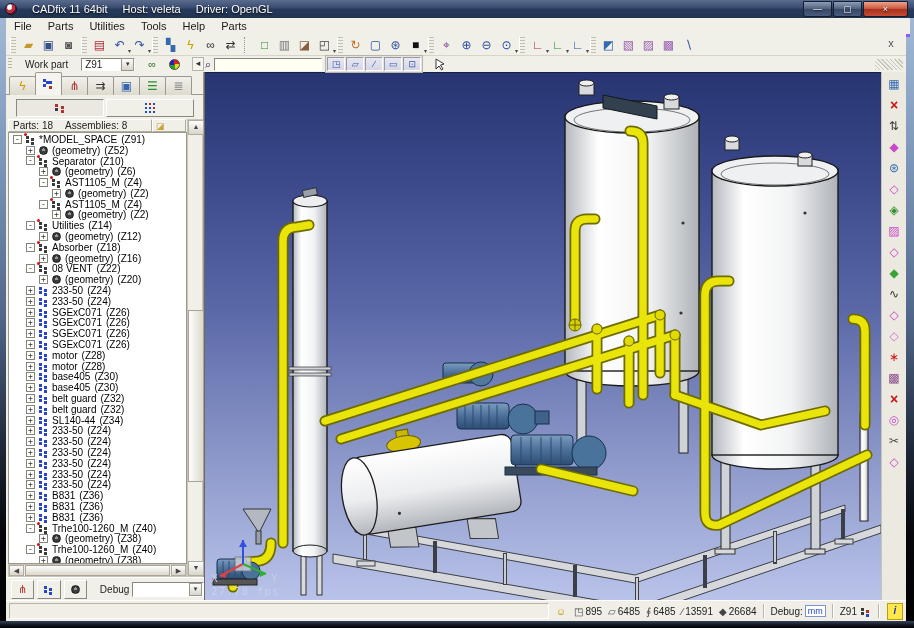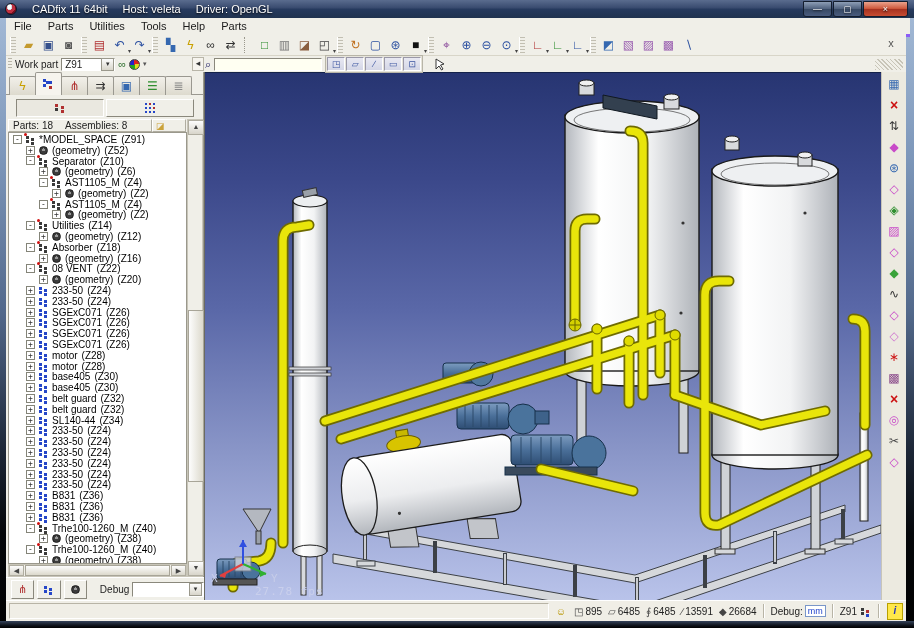--- a/index.html
+++ b/index.html
@@ -34,21 +34,21 @@
   .tbi .g{pointer-events:none;}
   .tbi.dd::after{content:"▾";position:absolute;right:-2px;bottom:-1px;font-size:6px;color:#444;}
   .tbi.grip{width:5px;height:16px;margin:0 3px 0 2px;border-left:1px solid #fff;
     background:repeating-linear-gradient(180deg,#c2bfb2 0 1px,transparent 1px 3px);}
   .tbi.vsep{width:7px;height:16px;margin:0 3px;border-left:1px dotted #9a988c;background:none;}
   .tb-close{position:absolute;right:8px;top:3px;font-size:11px;color:#555;width:14px;text-align:center;}
   .row2{position:absolute;left:6px;top:56px;width:900px;height:16px;background:#f0efe8;z-index:5;}
   .row2grip{position:absolute;right:3px;top:3px;width:28px;height:11px;
     background:repeating-linear-gradient(45deg,#c8c5b8 0 1px,transparent 1px 3px);}
   
-  .wp{position:absolute;left:2px;top:1px;height:14px;display:flex;align-items:center;gap:3px;font-size:10px;color:#222;}
+  .wp{position:absolute;left:2px;top:1px;height:14px;display:flex;align-items:center;gap:13px;font-size:10px;color:#222;}
   .wpgrip{width:4px;height:12px;background:repeating-linear-gradient(180deg,#b8b5a8 0 1px,transparent 1px 3px);}
   .combo{width:54px;height:13px;background:#fff;border:1px solid;border-color:#8a887c #fff #fff #8a887c;
     display:flex;align-items:center;justify-content:space-between;padding-left:3px;box-sizing:border-box;}
   .combo .dda{width:11px;height:11px;background:linear-gradient(#fdfdfd,#d8d5ca);border:1px solid #9a988c;
     font-size:7px;line-height:9px;text-align:center;color:#333;}
   .rgbwheel{width:11px;height:11px;border-radius:50%;border:1px solid #444;box-sizing:border-box;
     background:conic-gradient(#d22 0 25%,#dd2 25% 50%,#2a2 50% 75%,#22c 75% 100%);}
   .wp-collapse{position:absolute;left:186px;top:1px;width:10px;height:12px;font-size:9px;color:#333;
     border:1px solid #b8b5a8;background:#f6f4ee;text-align:center;line-height:11px;}
   
@@ -117,21 +117,21 @@
   .fbtn{width:22px;height:17px;border:1px solid;border-color:#fff #8a887c #8a887c #fff;background:#f0efe8;
     display:flex;align-items:center;justify-content:center;}
   .selcombo{width:74px;height:15px;background:#fff;border:1px solid;border-color:#8a887c #fff #fff #8a887c;
     display:flex;align-items:center;justify-content:flex-end;box-sizing:border-box;}
   .selcombo .dda{width:11px;height:11px;background:linear-gradient(#fdfdfd,#d8d5ca);border:1px solid #9a988c;
     font-size:7px;line-height:9px;text-align:center;color:#333;margin-right:1px;}
   
   .viewport{position:absolute;left:205px;top:72px;width:676px;height:528px;overflow:hidden;z-index:3;
     background:linear-gradient(180deg,#273572 0%,#3b488a 20%,#5a68a8 45%,#8a96c8 72%,#b9c3ea 100%);
     border-top:1px solid #14224a;box-sizing:border-box;}
-  .fps{position:absolute;left:6px;top:512px;color:#c9cfec;font:11px "DejaVu Sans Mono",monospace;letter-spacing:1px;margin-left:44px;}
+  .fps{position:absolute;left:6px;top:512px;color:#c9cfec;font:11px "DejaVu Sans Mono",monospace;letter-spacing:1px;}
   
   .rtb{position:absolute;left:881px;top:72px;width:25px;height:528px;background:#eceae0;z-index:4;
     border-left:1px solid #c8c5b8;display:flex;flex-direction:column;align-items:center;padding-top:1px;box-sizing:border-box;}
   .rbi{width:21px;height:21px;display:flex;align-items:center;justify-content:center;font-size:12px;}
   .rbi.bold{font-weight:bold;font-size:14px;}
   
   .statusbar{position:absolute;left:6px;top:600px;width:900px;height:21px;background:#f0eee6;z-index:5;
     border-top:1px solid #fff;display:flex;align-items:center;font-size:10px;color:#222;box-sizing:border-box;padding:0 3px;}
   .sb-left{flex:1;height:14px;border:1px solid;border-color:#b8b4a6 #fff #fff #b8b4a6;margin-right:4px;}
   .sitem{display:flex;align-items:center;gap:2px;padding:0 3px;}

